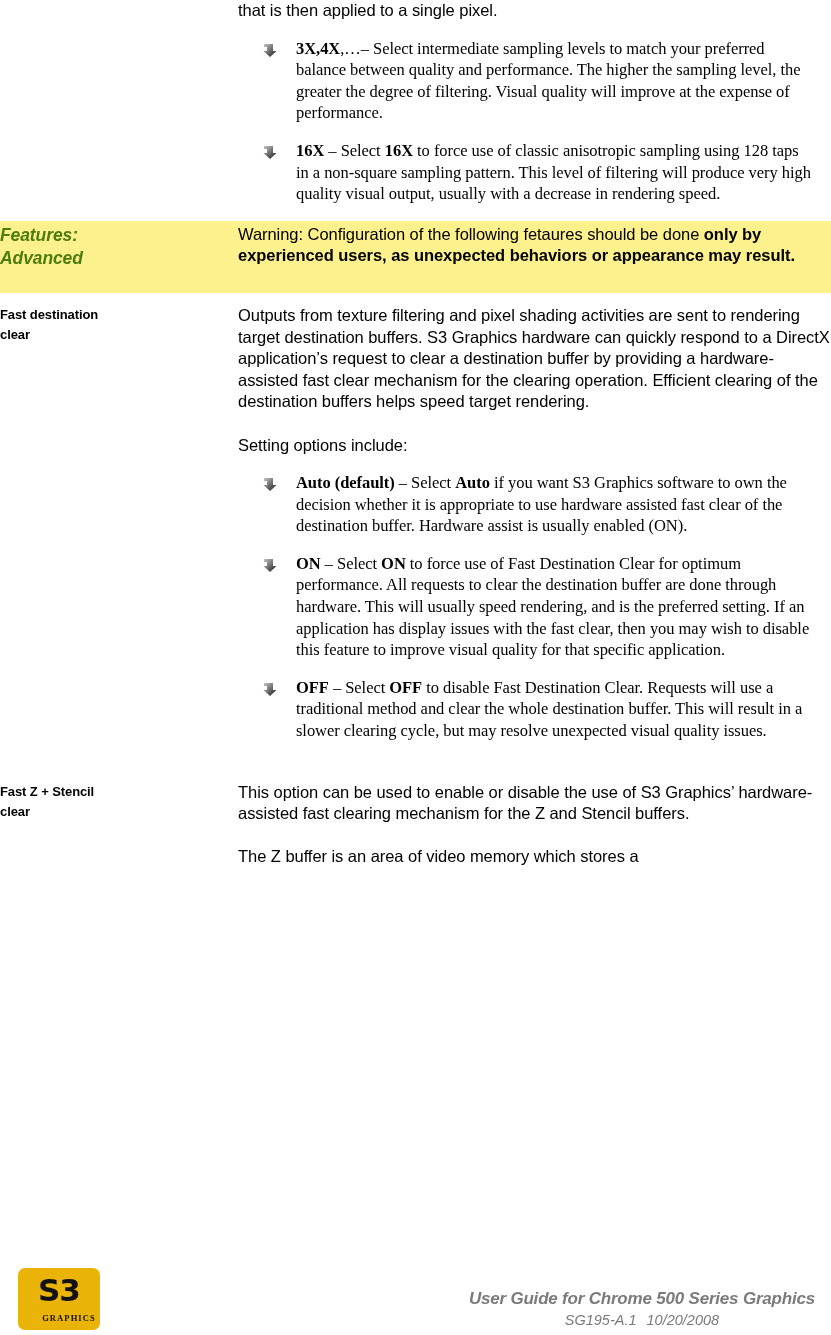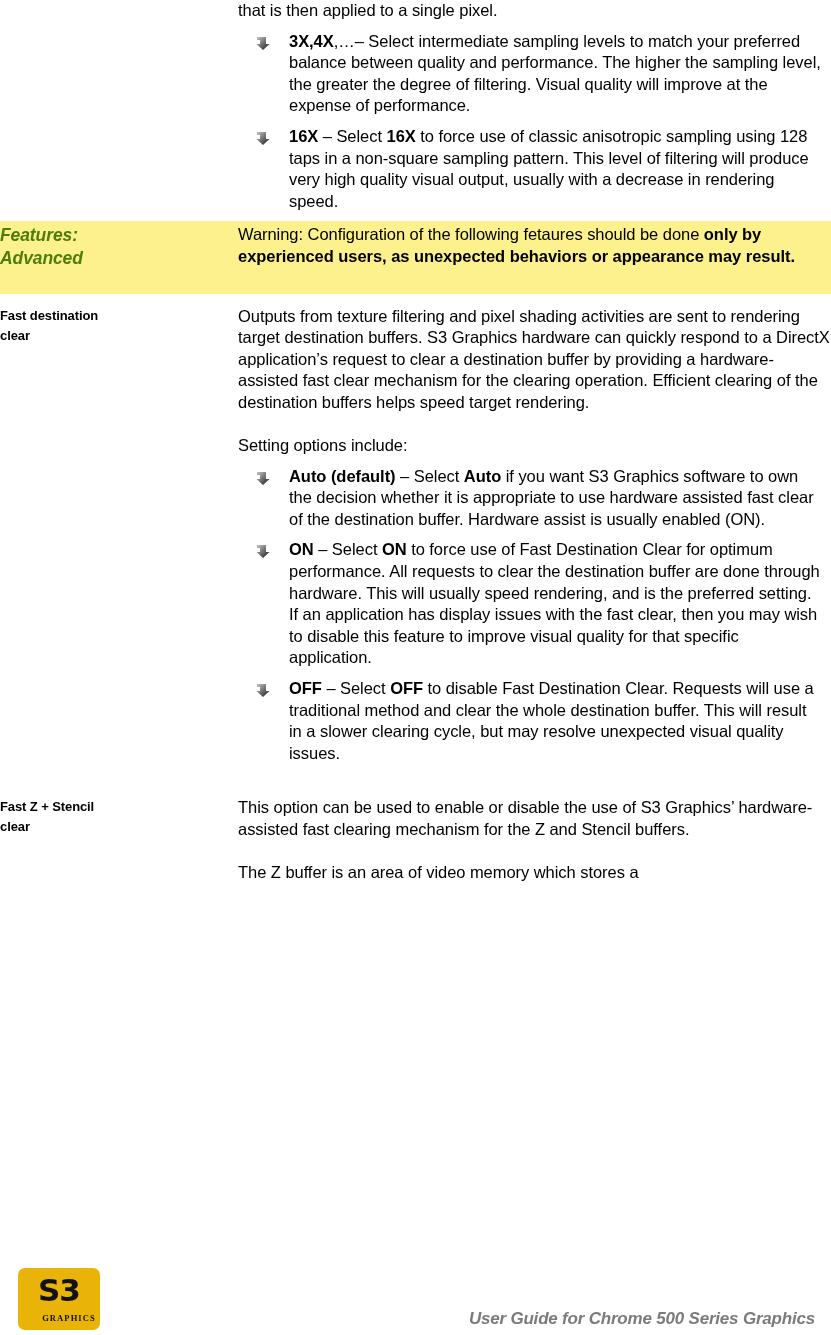--- a/index.html
+++ b/index.html
@@ -80,21 +80,22 @@
   .gap-md { height: 24px; }
 
   ul.arrow-list {
     list-style: none;
     margin: 0;
     padding: 0;
   }
   ul.arrow-list > li {
     position: relative;
     padding-left: 42px;
-    margin: 9px;
+    margin: 16px;
+    font-family: Liberation Serif, serif;
   }
   .arrow-bullet {
     position: absolute;
     left: 8px;
     top: 4px;
     width: 17px;
     height: 16px;
     display: inline-block;
   }
   b, .b { font-weight: bold; }
@@ -280,16 +281,17 @@
     </tbody>
   </table>
 
   <div class="footer">
     <div class="logo">
       <div class="logo-s3">S3</div>
       <div class="logo-graphics">GRAPHICS</div>
     </div>
     <div class="footer-right">
       <div class="f-title">User Guide for Chrome 500 Series Graphics</div>
+      <div class="f-rev"><span>SG195-A.1</span><span class="f-sep"></span><span>10/20/2008</span></div>
     </div>
   </div>
 
 </div>
 
 </body></html>

